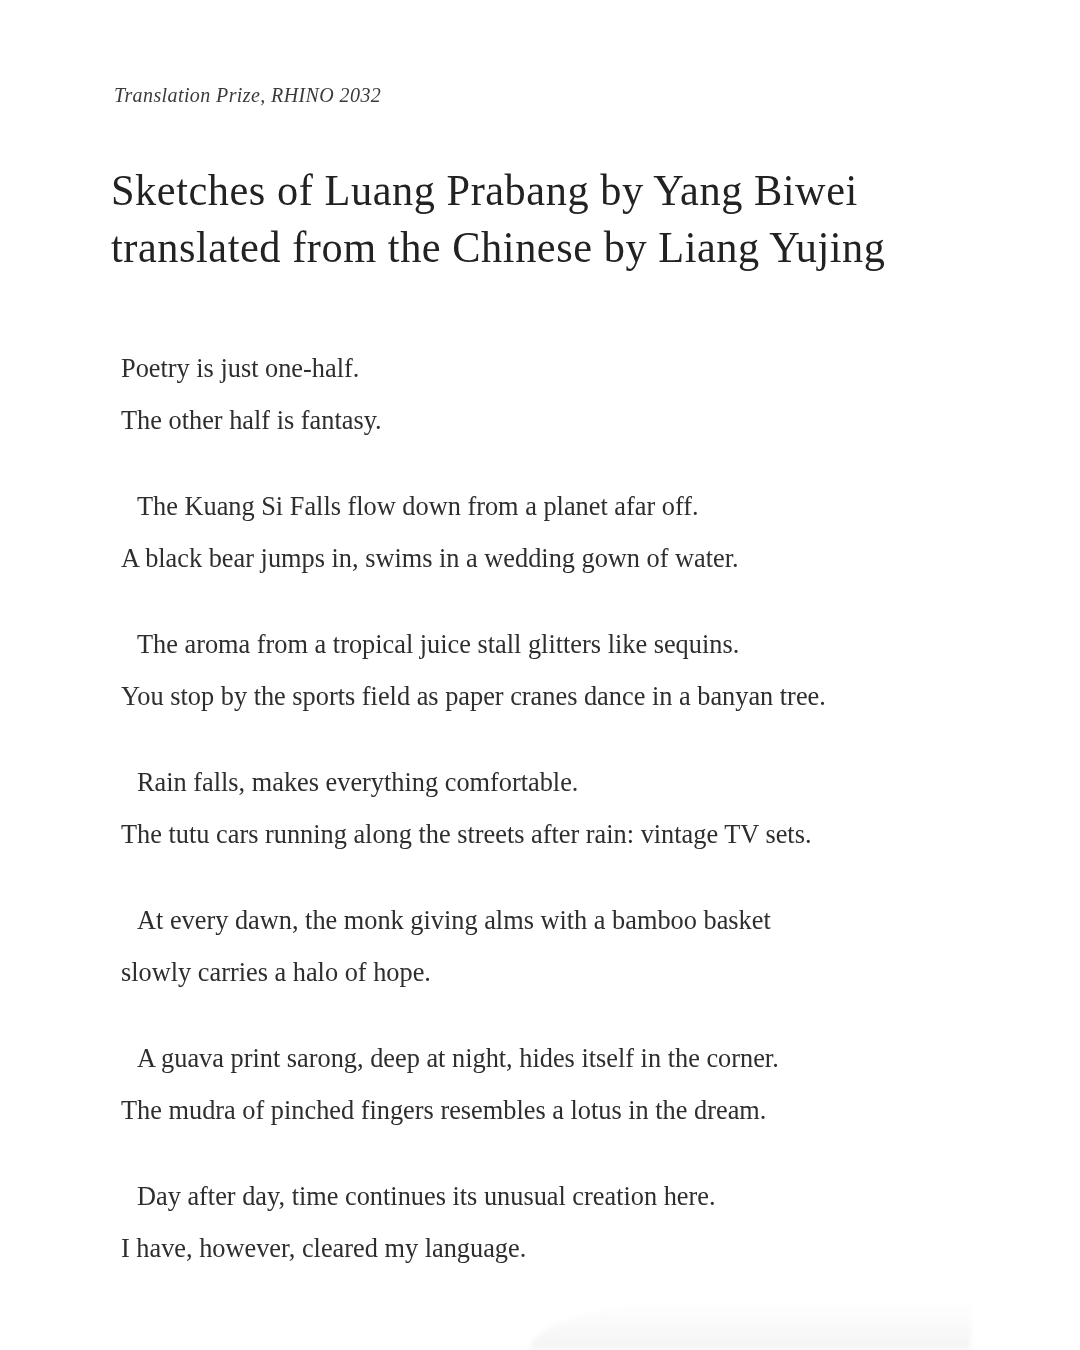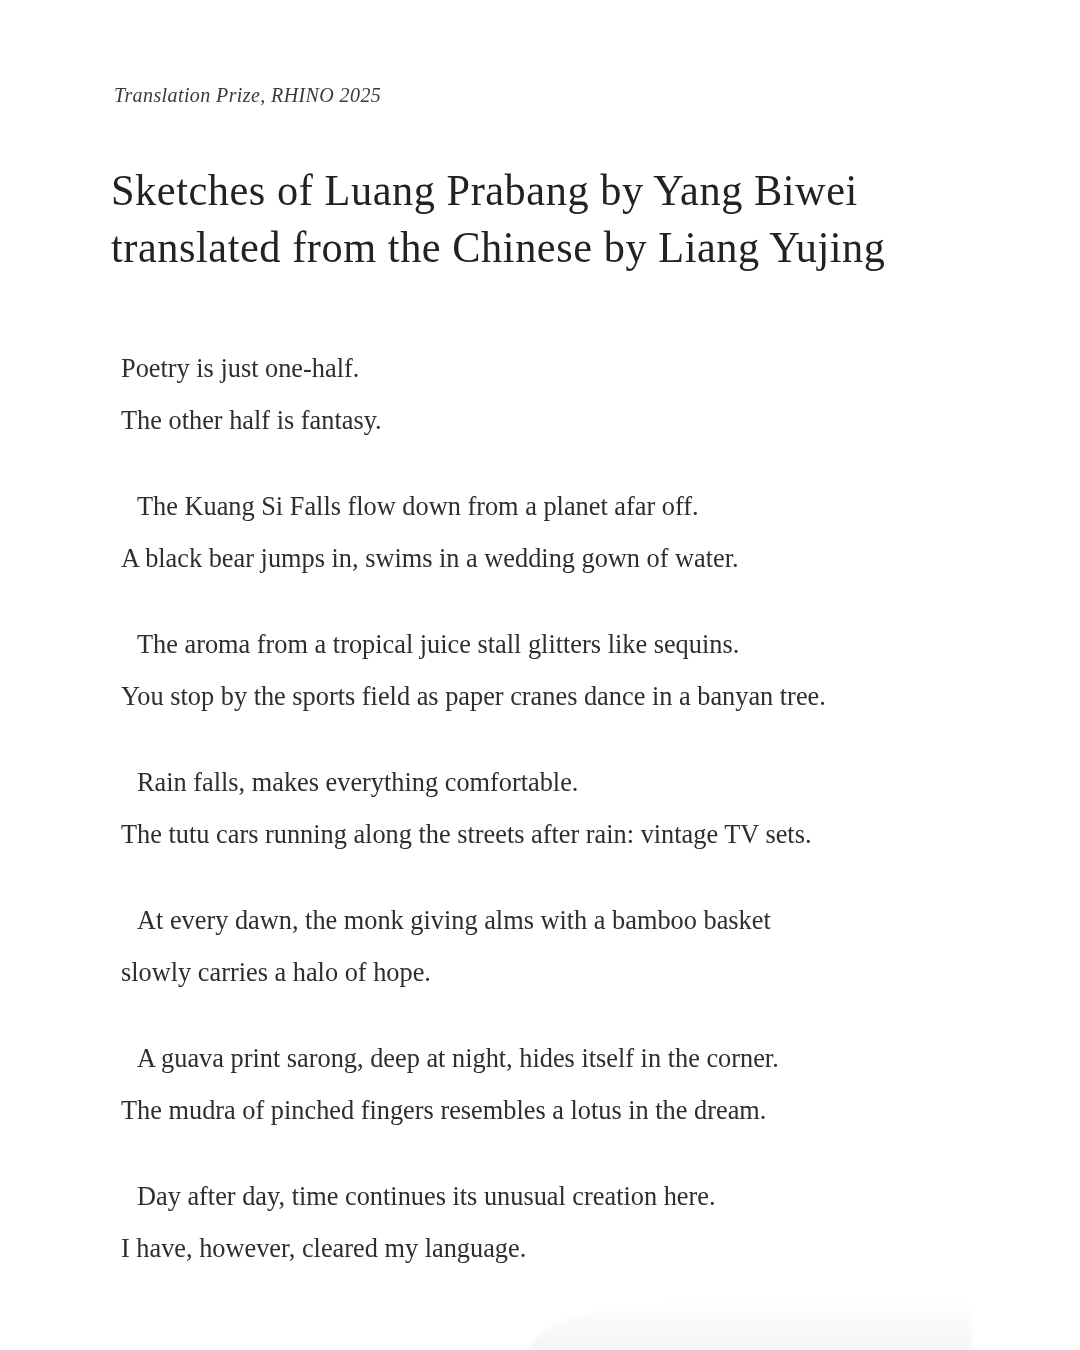--- a/index.html
+++ b/index.html
@@ -70,21 +70,21 @@
     height: 50px;
     border-top-left-radius: 190px 52px;
     background: linear-gradient(180deg, #ffffff 0%, var(--corner-color, #f5f5f6) 95%);
     filter: blur(2px);
   }
 </style>
 </head>
 <body>
 
 <div class="page">
-  <div class="kicker">Translation Prize, RHINO 2025</div>
+  <div class="kicker">Translation Prize, RHINO 2032</div>
 
   <h1 class="title">
     <span class="title-line">Sketches of Luang Prabang by Yang Biwei</span>
     <span class="title-line">translated from the Chinese by Liang Yujing</span>
   </h1>
 
   <div class="poem">
       <div class="stanza">
         <p class="line">Poetry is just one-half.</p>
         <p class="line">The other half is fantasy.</p>

